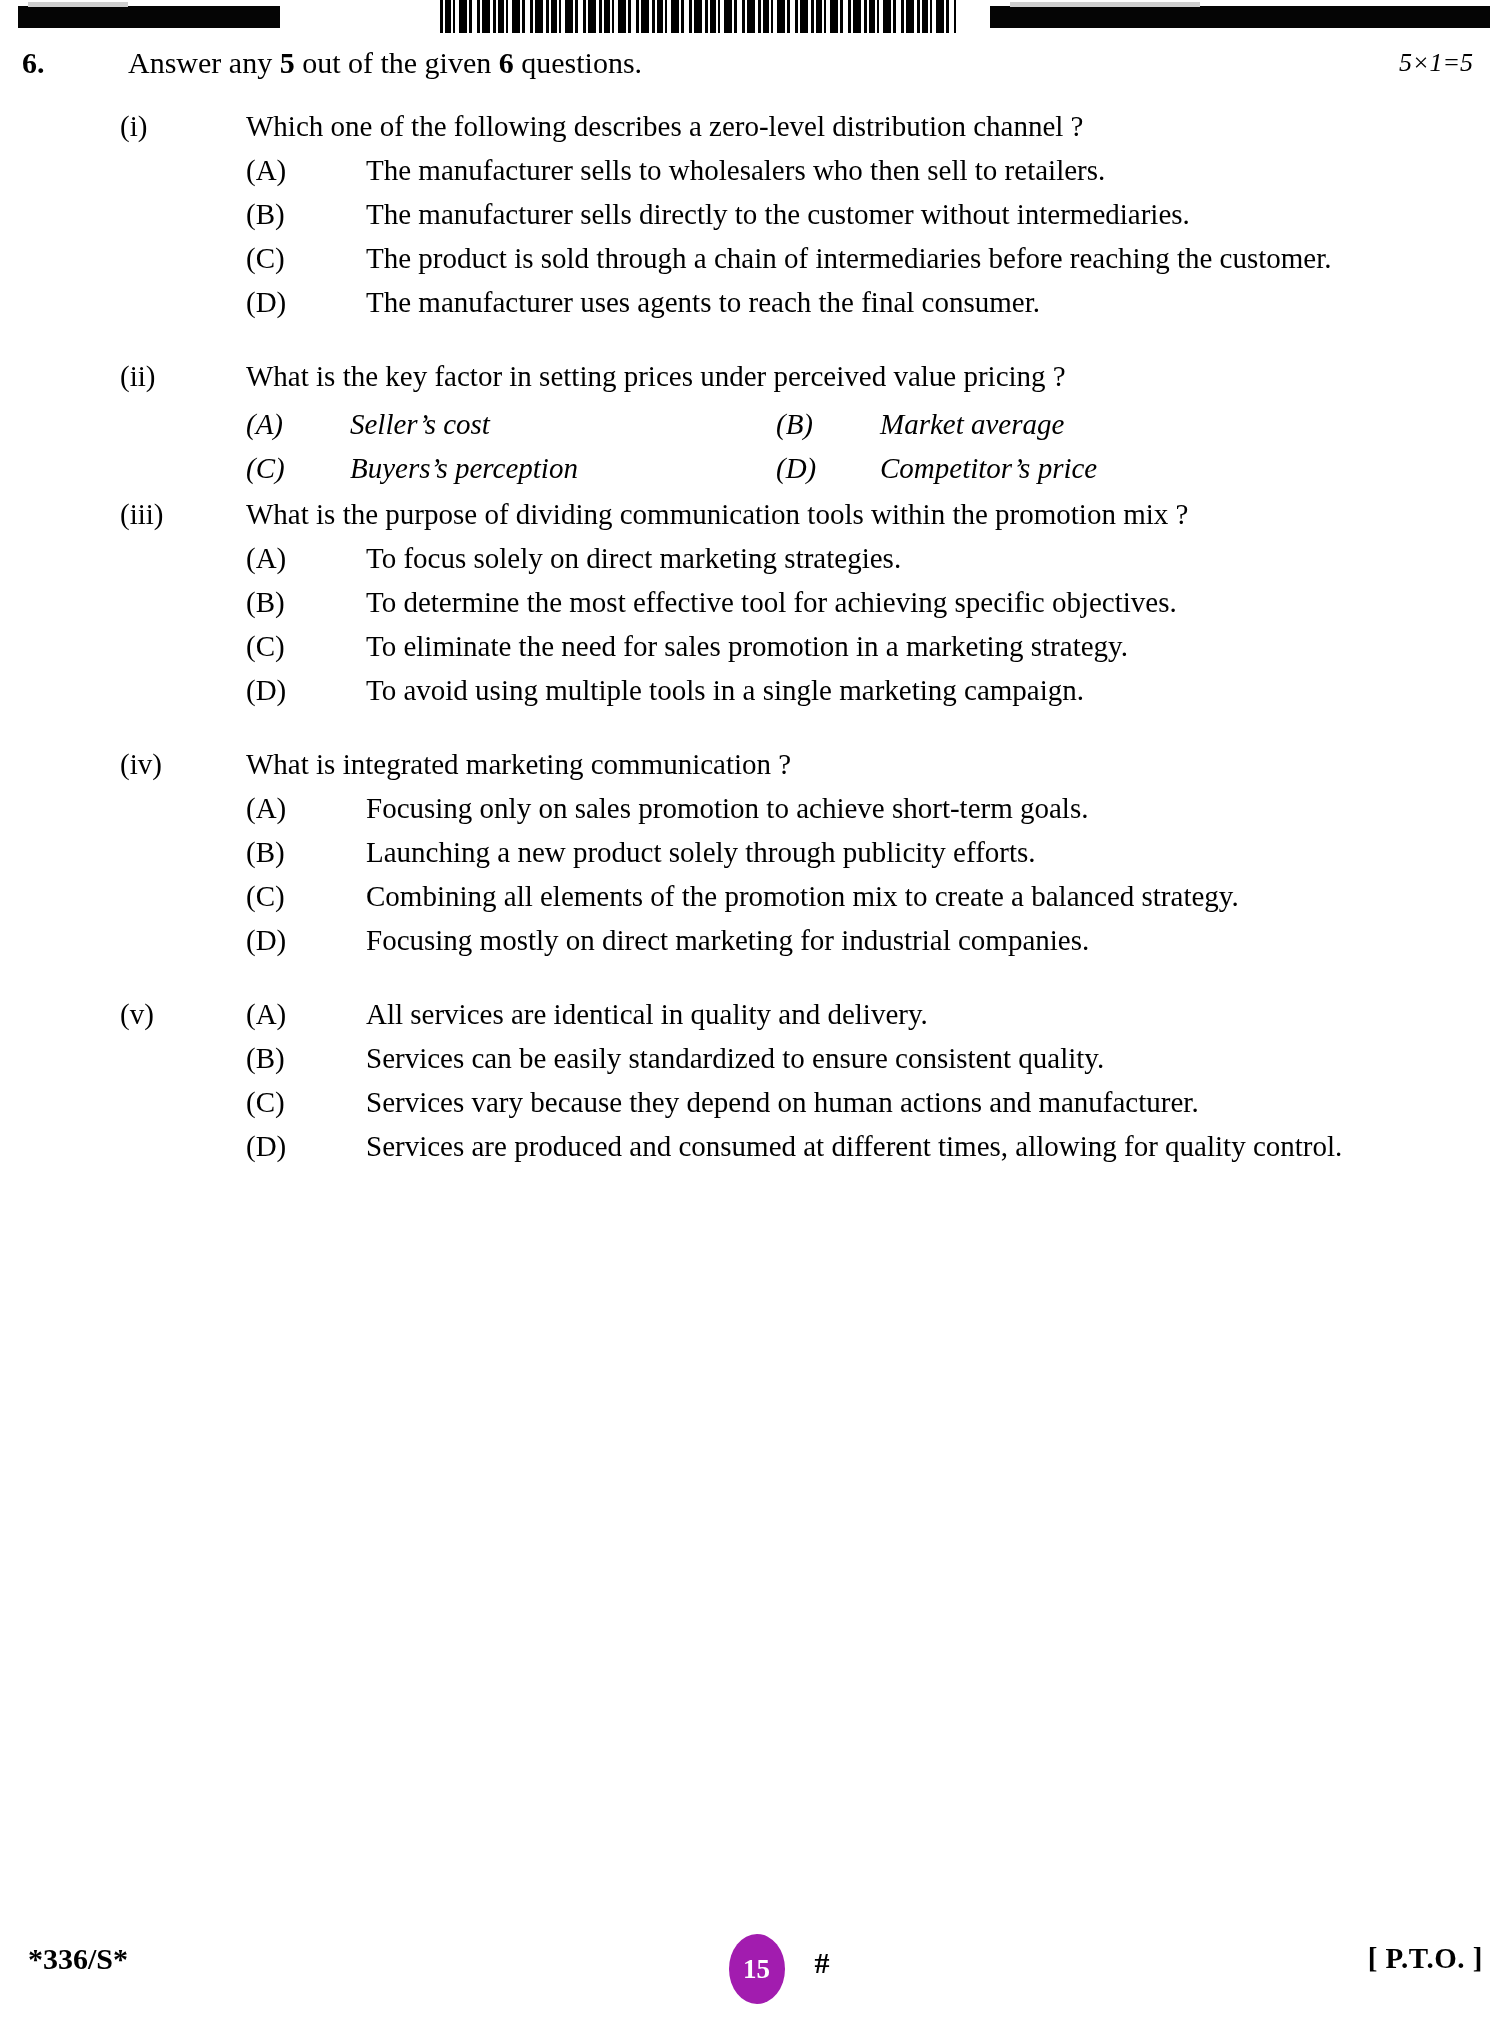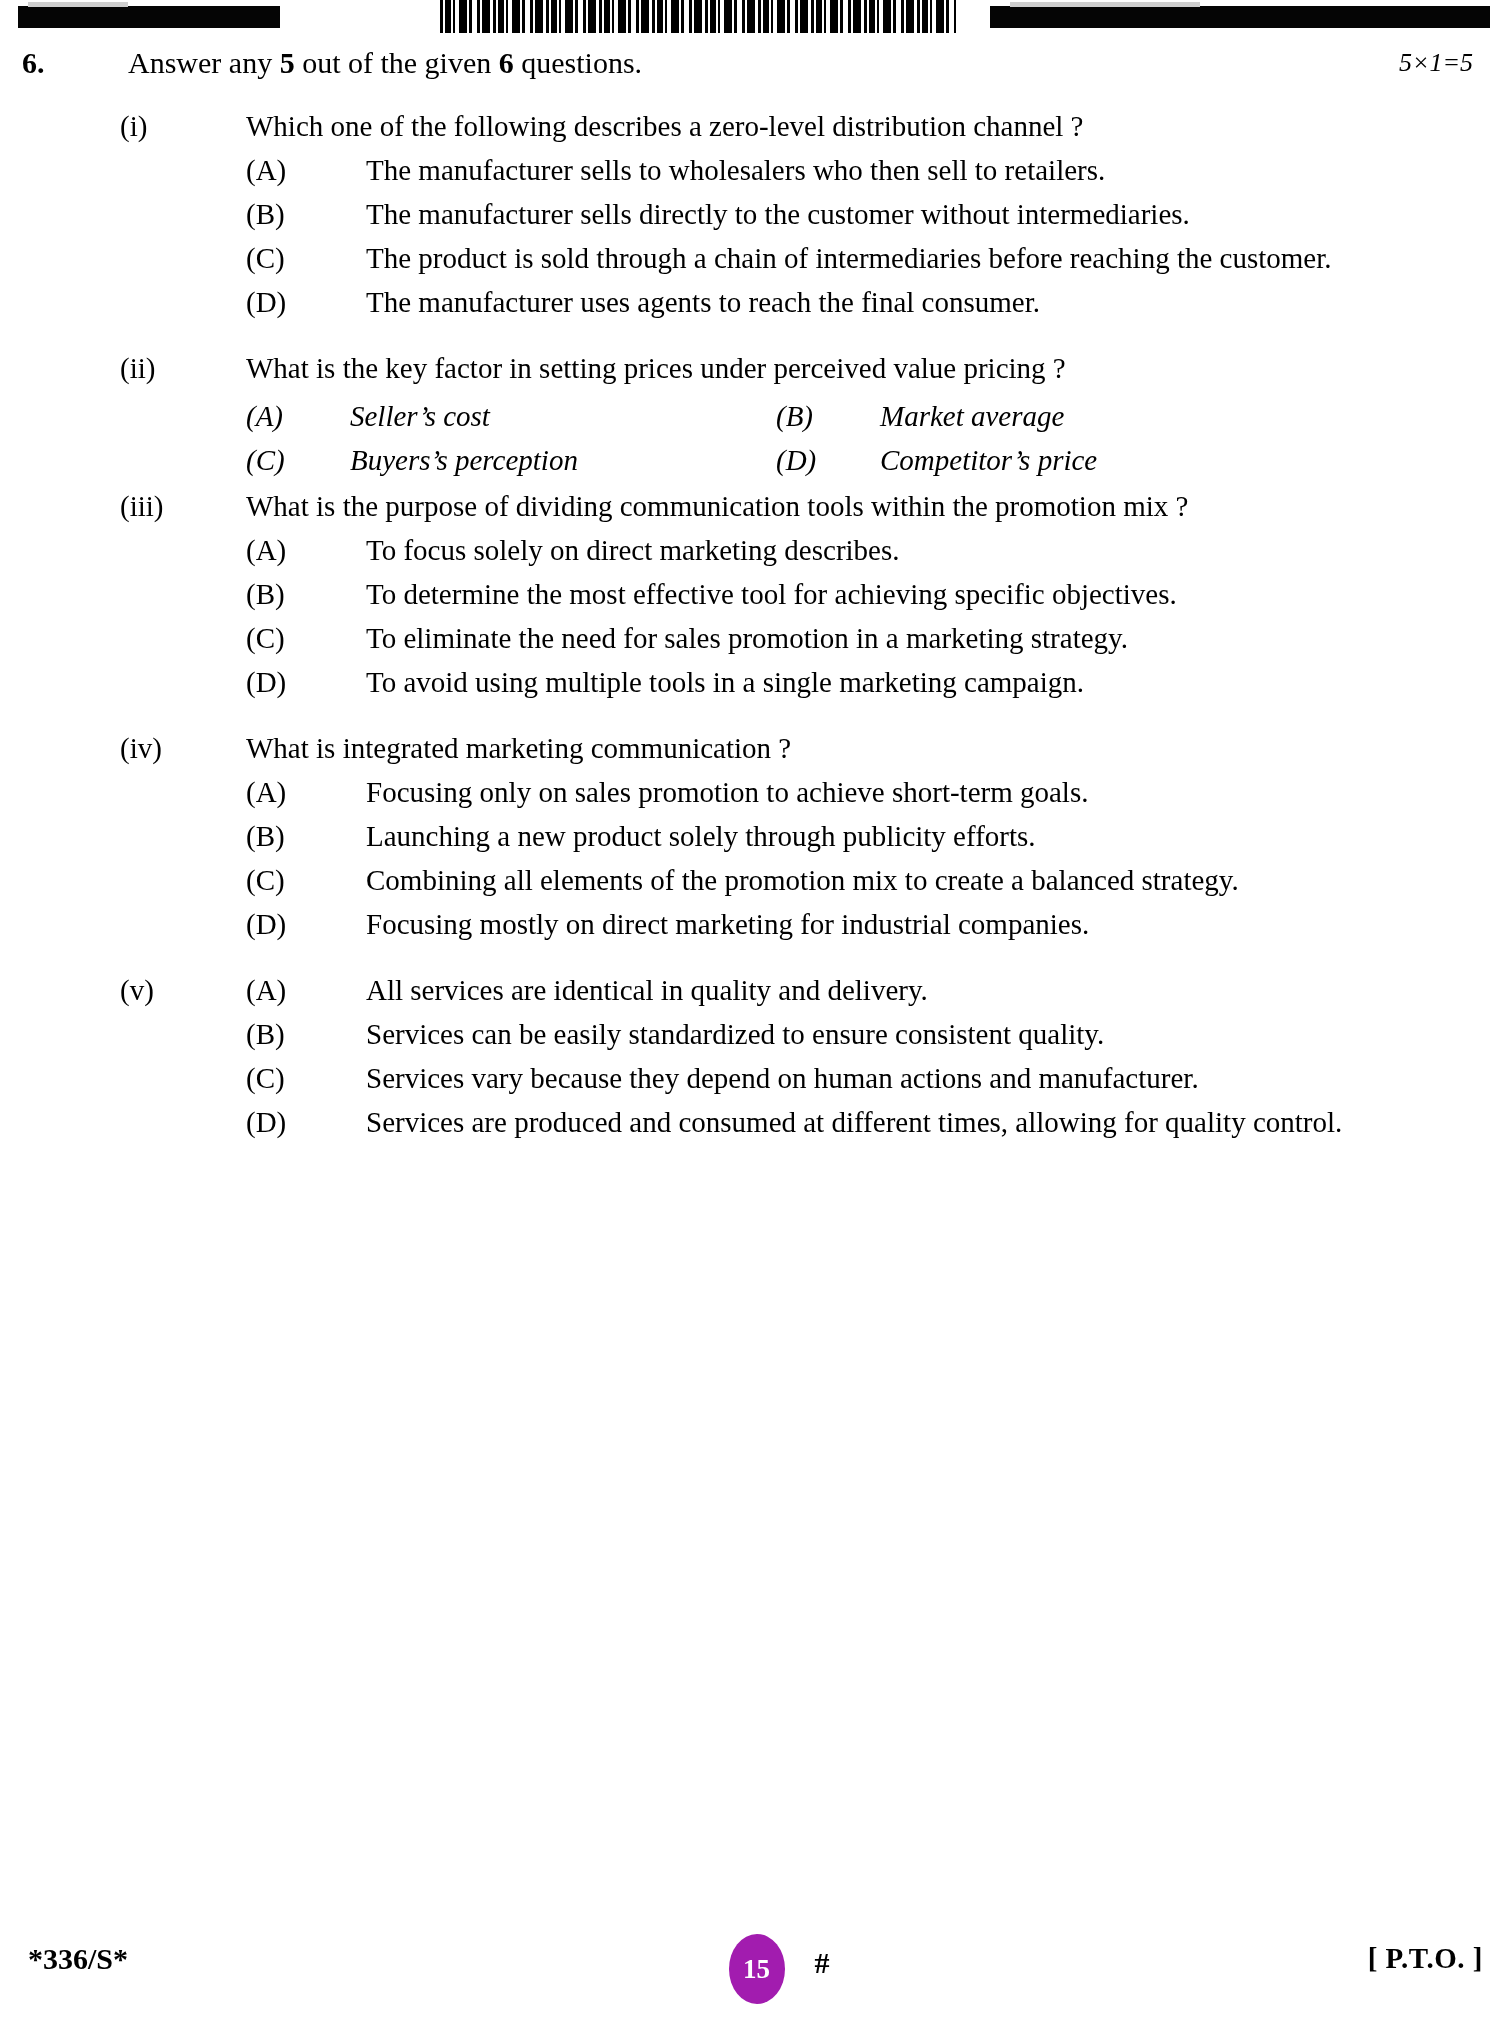--- a/index.html
+++ b/index.html
@@ -122,21 +122,21 @@
     line-height: 44px;
   }
   .sub-stem {
     font-size: 29px;
     line-height: 44px;
     text-align: justify;
     text-justify: inter-word;
     padding-right: 40px;
   }
   .sub-item.gap-before {
-    margin-top: 22px;
+    margin-top: 30px;
   }
 
   
   .opt-list {
     margin-top: 0px;
   }
   .opt-row {
     position: relative;
     padding-left: 120px;
   }
@@ -292,21 +292,21 @@
           </div>
         </div>
       </div>
 
       <div class="sub-item">
         <span class="sub-label">(iii)</span>
         <div class="sub-stem">What is the purpose of dividing communication tools within the promotion mix ?</div>
         <div class="opt-list">
           <div class="opt-row">
             <span class="opt-key">(A)</span>
-            <div class="opt-text nojust">To focus solely on direct marketing describes.</div>
+            <div class="opt-text nojust">To focus solely on direct marketing strategies.</div>
           </div>
           <div class="opt-row">
             <span class="opt-key">(B)</span>
             <div class="opt-text">To determine the most effective tool for achieving specific objectives.</div>
           </div>
           <div class="opt-row">
             <span class="opt-key">(C)</span>
             <div class="opt-text">To eliminate the need for sales promotion in a marketing strategy.</div>
           </div>
           <div class="opt-row">

